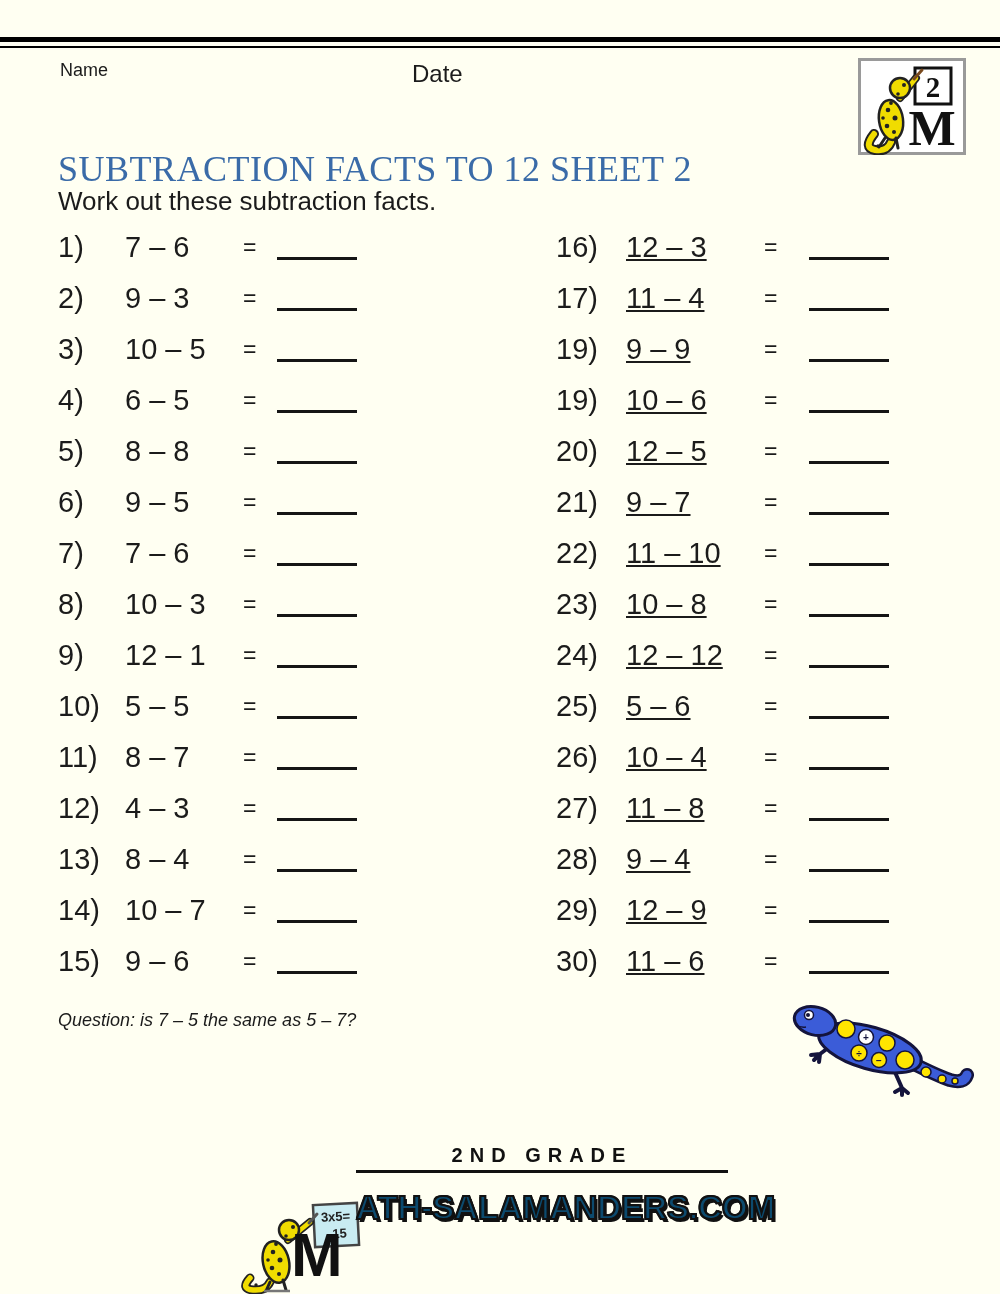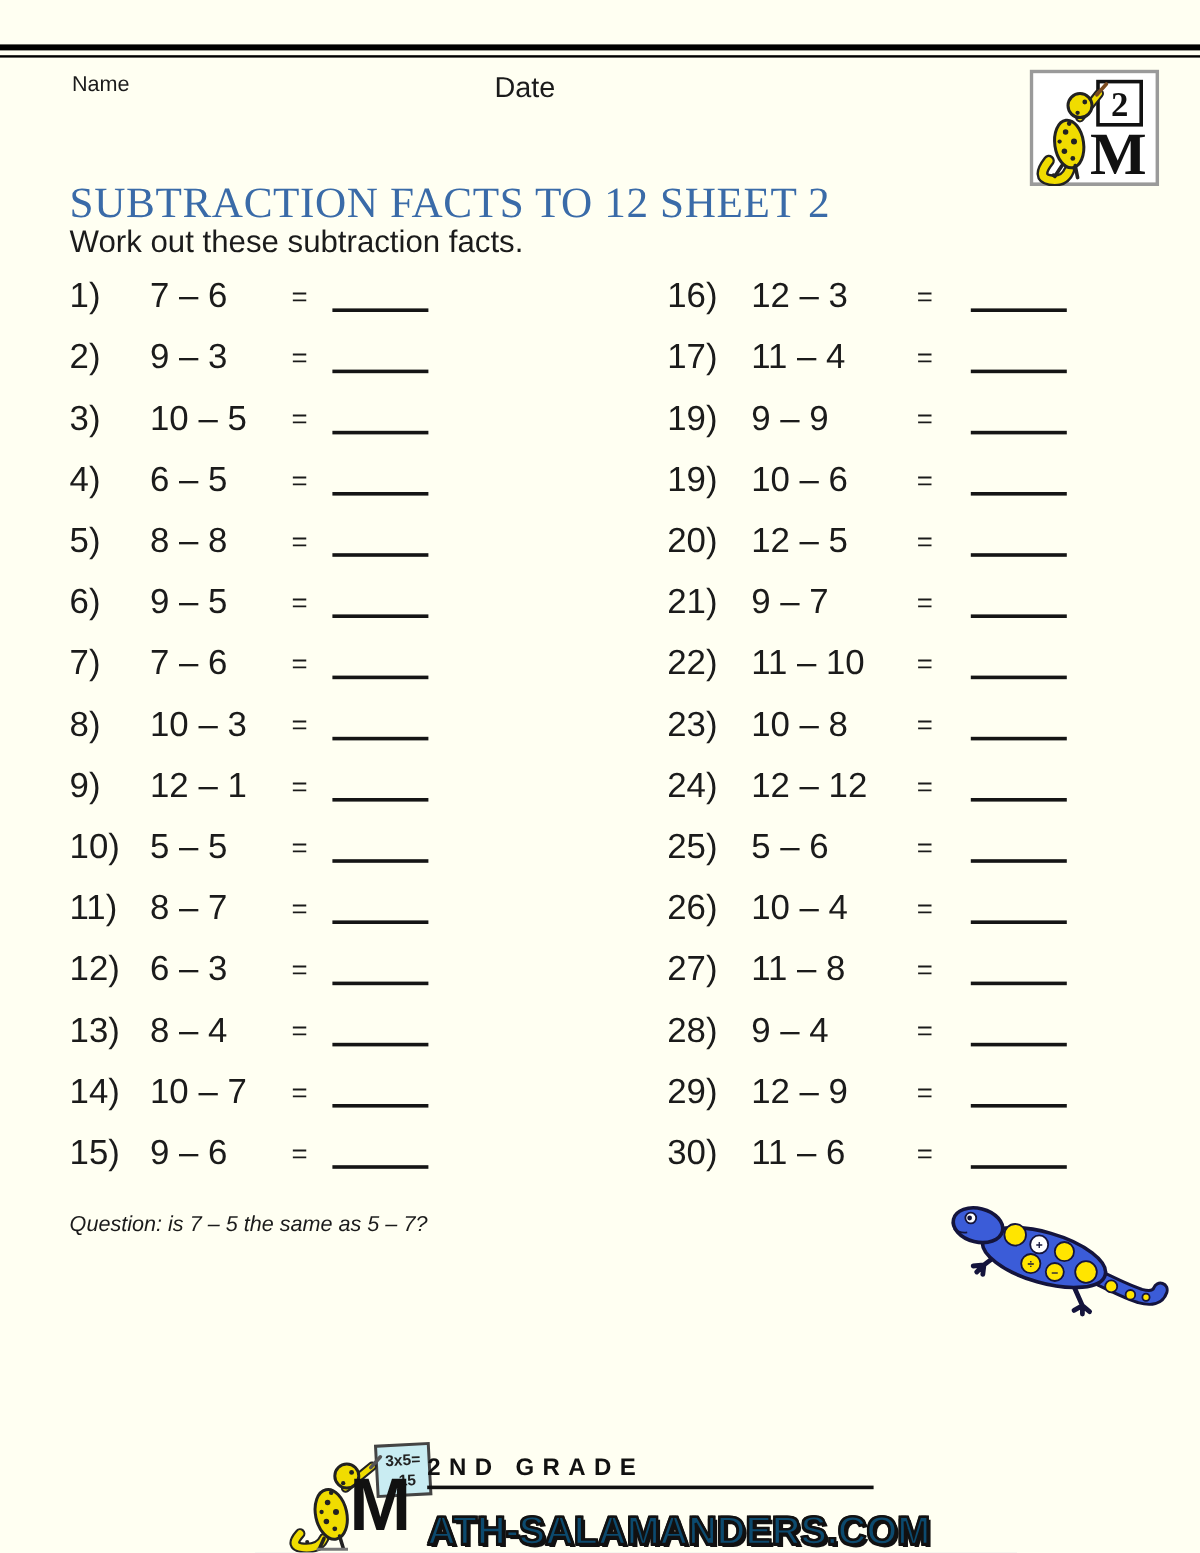--- a/index.html
+++ b/index.html
@@ -20,32 +20,32 @@
   }
   .instruction { position:absolute; left:58px; top:186px; font-size:26px; }
   .col { position:absolute; top:222px; }
   .col-left  { left:58px; }
   .col-right { left:520px; }
   .prob-row { display:flex; align-items:center; height:51px; font-size:29px; }
   .col-left  .p-num  { width:67px; }
   .col-left  .p-expr { width:118px; }
   .col-left  .p-eq   { width:34px; }
   .col-right .p-num  { width:70px;margin-left:36px; }
-  .col-right .p-expr { width:138px; }
+  .col-right .p-expr { width:138px;text-decoration:underline; }
   .col-right .p-eq   { width:45px; }
   .p-eq { font-size:23px; }
   .p-blank { width:80px; height:0; border-bottom:3px solid #151515; margin-top:22px; }
   .question { position:absolute; left:58px; top:1010px; font-size:18px; font-style:italic; }
   .gecko { position:absolute; left:786px; top:996px; }
   .footer-sala { position:absolute; left:240px; top:1190px; }
   .footer-m {
     position:absolute; left:291px; top:1224px;
     font-size:62px; line-height:1; font-weight:bold; color:#111;
   }
-  .footer-block { position:absolute; left:356px; top:1212px; width:372px; text-align:left; }
+  .footer-block { position:absolute; left:356px; top:1144px; width:372px; text-align:center; }
   .footer-grade { font-size:20px; font-weight:bold; letter-spacing:7px; color:#111; white-space:nowrap; }
   .footer-line  { height:3px; background:#111; margin-top:3px; }
   .footer-site {
     font-size:33px; font-weight:bold; white-space:nowrap; margin-top:16px;
     color:#0c4a6e; -webkit-text-stroke:2px #111;
     text-shadow:2.5px 2.5px 0 #111, -1px -1px 0 #111, 1px -1px 0 #111, -1px 1px 0 #111;
   }
 </style>
 </head>
 <body>
@@ -152,21 +152,21 @@
         <div class="p-blank"></div>
       </div>
       <div class="prob-row">
         <span class="p-num">11)</span>
         <span class="p-expr">8 – 7</span>
         <span class="p-eq">=</span>
         <div class="p-blank"></div>
       </div>
       <div class="prob-row">
         <span class="p-num">12)</span>
-        <span class="p-expr">6 – 3</span>
+        <span class="p-expr">4 – 3</span>
         <span class="p-eq">=</span>
         <div class="p-blank"></div>
       </div>
       <div class="prob-row">
         <span class="p-num">13)</span>
         <span class="p-expr">8 – 4</span>
         <span class="p-eq">=</span>
         <div class="p-blank"></div>
       </div>
       <div class="prob-row">

